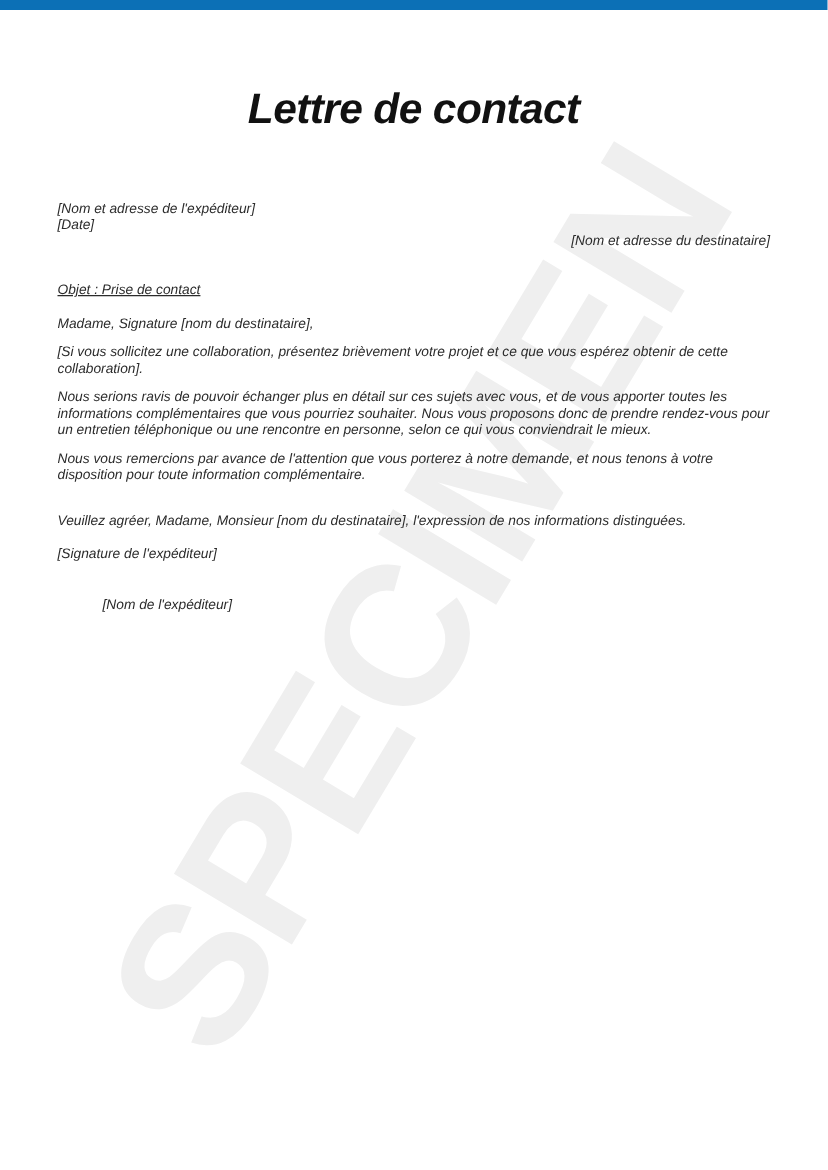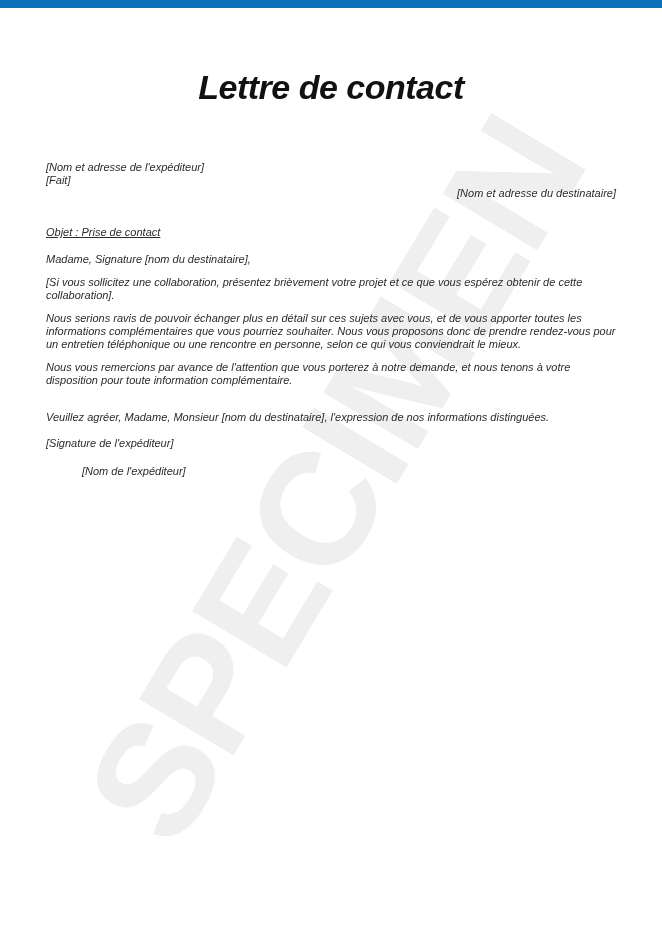--- a/index.html
+++ b/index.html
@@ -55,36 +55,36 @@
     font-size: 11px;
     line-height: 13px;
   }
   .sender-block   { margin-top: 57px; }
   .recipient-block{ text-align: right; }
   .subject-line   { margin-top: 26px; text-decoration: underline; }
   .salutation     { margin-top: 14px; }
   .paragraph      { margin-top: 10px; }
   .closing        { margin-top: 24px; }
   .signature-line { margin-top: 13px; }
-  .name-line      { margin-top: 15px; padding-left: 36px; }
+  .name-line      { margin-top: 28px; padding-left: 36px; }
 </style>
 </head>
 <body>
 
 <div class="top-bar"></div>
 
 <div class="watermark">SPECIMEN</div>
 
 <div class="letter">
 
   <div class="title">Lettre de contact</div>
 
   <div class="sender-block body-text">
     <div>[Nom et adresse de l'expéditeur]</div>
-    <div>[Fait]</div>
+    <div>[Date]</div>
   </div>
 
   <div class="recipient-block body-text">
     <div>[Nom et adresse du destinataire]</div>
   </div>
 
   <div class="subject-line body-text">Objet : Prise de contact</div>
 
   <div class="salutation body-text">Madame, Signature [nom du destinataire],</div>
 

